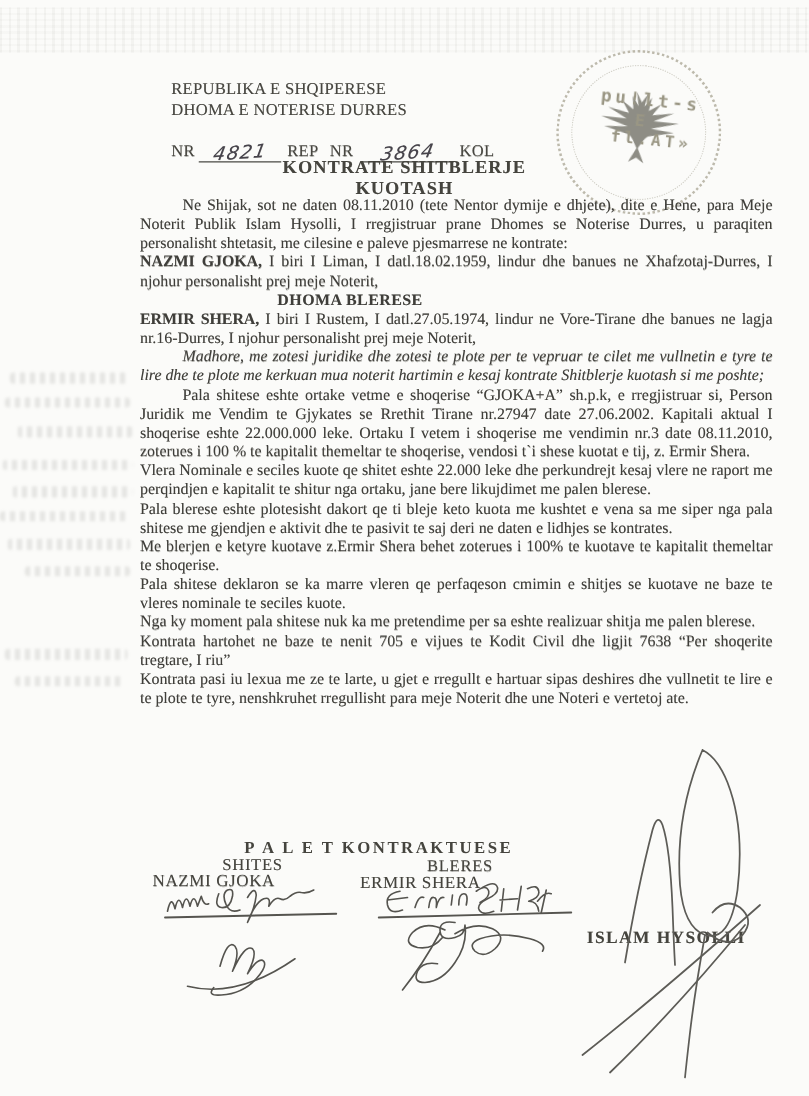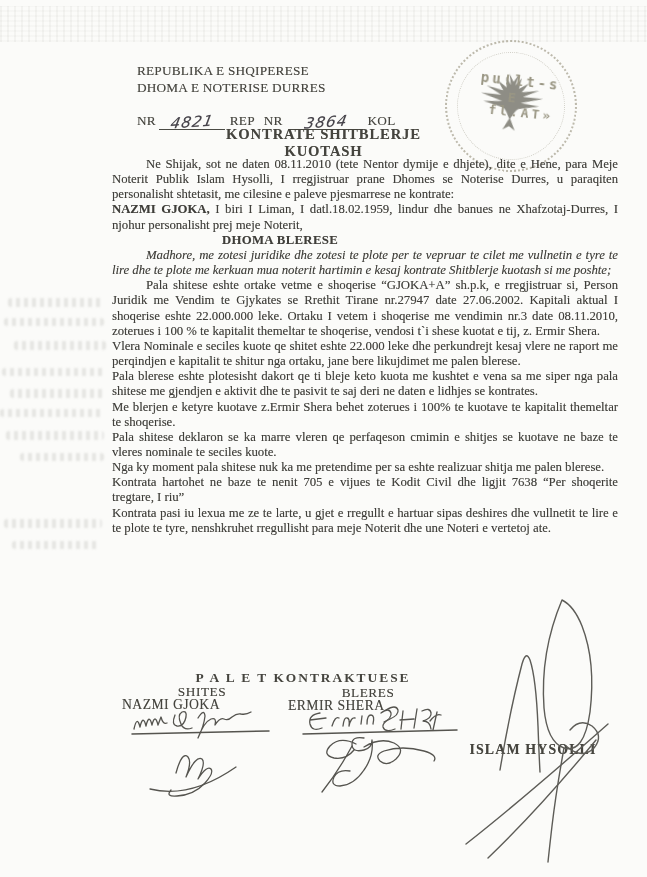--- a/index.html
+++ b/index.html
@@ -108,20 +108,21 @@
 
 <div class="title">
   <div>KONTRATE SHITBLERJE</div>
   <div>KUOTASH</div>
 </div>
 
 <div class="doc">
   <p class="ind">Ne Shijak, sot ne daten 08.11.2010 (tete Nentor dymije e dhjete), dite e Hene, para Meje Noterit Publik Islam Hysolli, I rregjistruar prane Dhomes se Noterise Durres, u paraqiten personalisht shtetasit, me cilesine e paleve pjesmarrese ne kontrate:</p>
   <p><b>NAZMI GJOKA,</b><span> I biri I Liman, I datl.18.02.1959, lindur dhe banues ne Xhafzotaj-Durres, I njohur personalisht prej meje Noterit,</span></p>
   <p class="chead">DHOMA BLERESE</p>
+  <p><b>ERMIR SHERA,</b><span> I biri I Rustem, I datl.27.05.1974, lindur ne Vore-Tirane dhe banues ne lagja nr.16-Durres, I njohur personalisht prej meje Noterit,</span></p>
   <p class="ind ital">Madhore, me zotesi juridike dhe zotesi te plote per te vepruar te cilet me vullnetin e tyre te lire dhe te plote me kerkuan mua noterit hartimin e kesaj kontrate Shitblerje kuotash si me poshte;</p>
   <p class="ind">Pala shitese eshte ortake vetme e shoqerise “GJOKA+A” sh.p.k, e rregjistruar si, Person Juridik me Vendim te Gjykates se Rrethit Tirane nr.27947 date 27.06.2002. Kapitali aktual I shoqerise eshte 22.000.000 leke. Ortaku I vetem i shoqerise me vendimin nr.3 date 08.11.2010, zoterues i 100 % te kapitalit themeltar te shoqerise, vendosi t`i shese kuotat e tij, z. Ermir Shera.</p>
   <p>Vlera Nominale e seciles kuote qe shitet eshte 22.000 leke dhe perkundrejt kesaj vlere ne raport me perqindjen e kapitalit te shitur nga ortaku, jane bere likujdimet me palen blerese.</p>
   <p>Pala blerese eshte plotesisht dakort qe ti bleje keto kuota me kushtet e vena sa me siper nga pala shitese me gjendjen e aktivit dhe te pasivit te saj deri ne daten e lidhjes se kontrates.</p>
   <p>Me blerjen e ketyre kuotave z.Ermir Shera behet zoterues i 100% te kuotave te kapitalit themeltar te shoqerise.</p>
   <p>Pala shitese deklaron se ka marre vleren qe perfaqeson cmimin e shitjes se kuotave ne baze te vleres nominale te seciles kuote.</p>
   <p>Nga ky moment pala shitese nuk ka me pretendime per sa eshte realizuar shitja me palen blerese.</p>
   <p>Kontrata hartohet ne baze te nenit 705 e vijues te Kodit Civil dhe ligjit 7638 “Per shoqerite tregtare, I riu”</p>
   <p>Kontrata pasi iu lexua me ze te larte, u gjet e rregullt e hartuar sipas deshires dhe vullnetit te lire e te plote te tyre, nenshkruhet rregullisht para meje Noterit dhe une Noteri e vertetoj ate.</p>
 </div>

